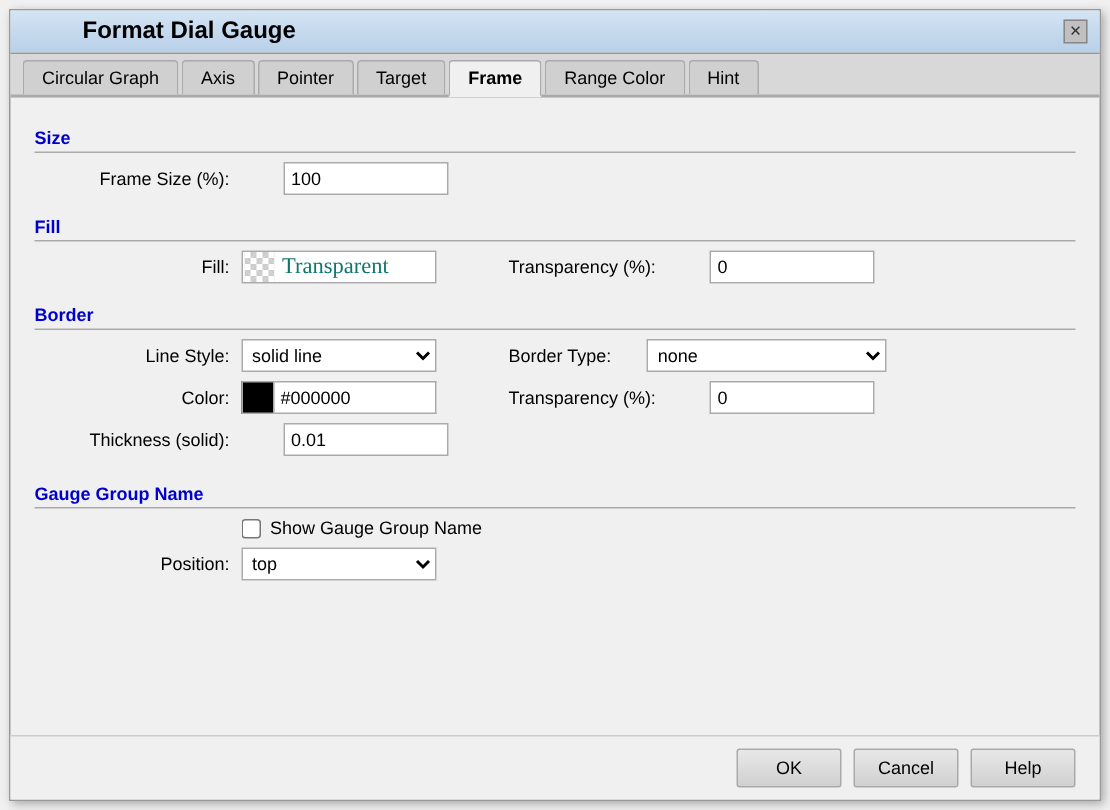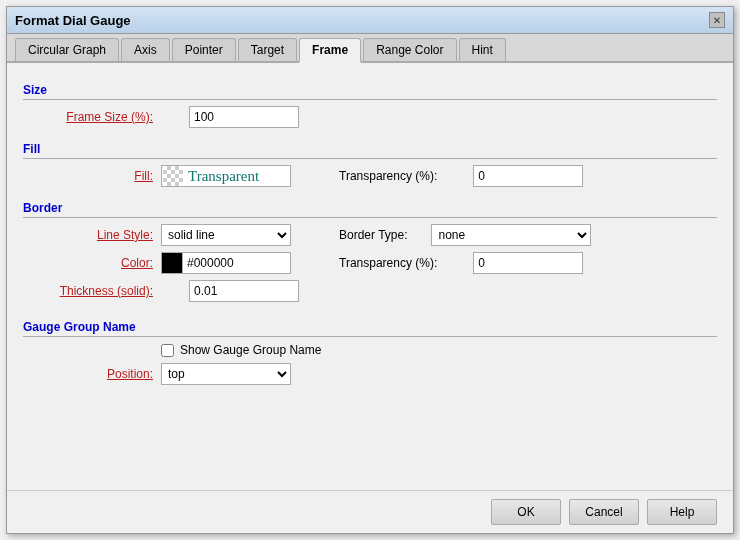--- a/index.html
+++ b/index.html
@@ -25,23 +25,24 @@
     }
     .title-bar {
       background: linear-gradient(to bottom, #d4e4f4, #b8d0e8);
       padding: 5px 8px;
       display: flex;
       align-items: center;
       justify-content: space-between;
       border-bottom: 1px solid #999;
     }
     .title-text {
-      font-size: 13px;
+      font-size: 16px;
       font-weight: bold;
       color: #000;
+      margin-left: 40px;
     }
     .close-btn {
       width: 16px;
       height: 16px;
       background: #c0c0c0;
       border: 1px solid #888;
       cursor: pointer;
       display: flex;
       align-items: center;
       justify-content: center;
@@ -95,23 +96,22 @@
     .form-row {
       display: flex;
       align-items: center;
       margin-bottom: 6px;
       gap: 8px;
     }
     .label {
       width: 130px;
       text-align: right;
       font-size: 12px;
-      color: #b91c1c;
+      color: #000000;
       flex-shrink: 0;
-      text-decoration: underline;
     }
     .input-field {
       border: 1px solid #aaa;
       background: #fff;
       padding: 2px 4px;
       font-size: 12px;
       height: 22px;
       margin-left: 28px;
     }
     .input-sm { width: 110px; }

